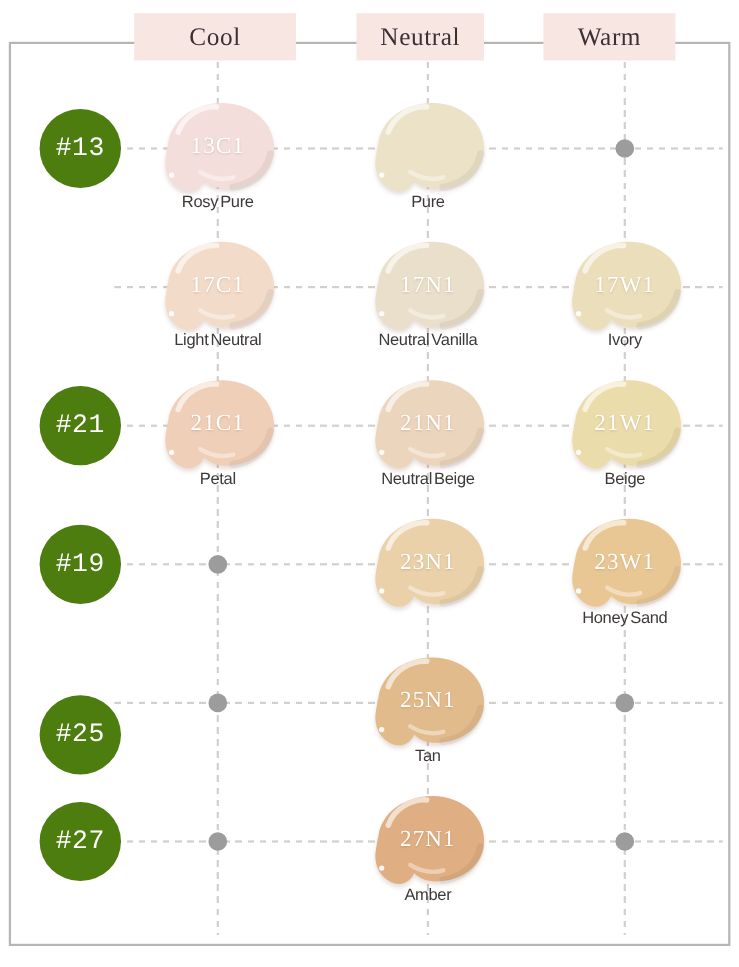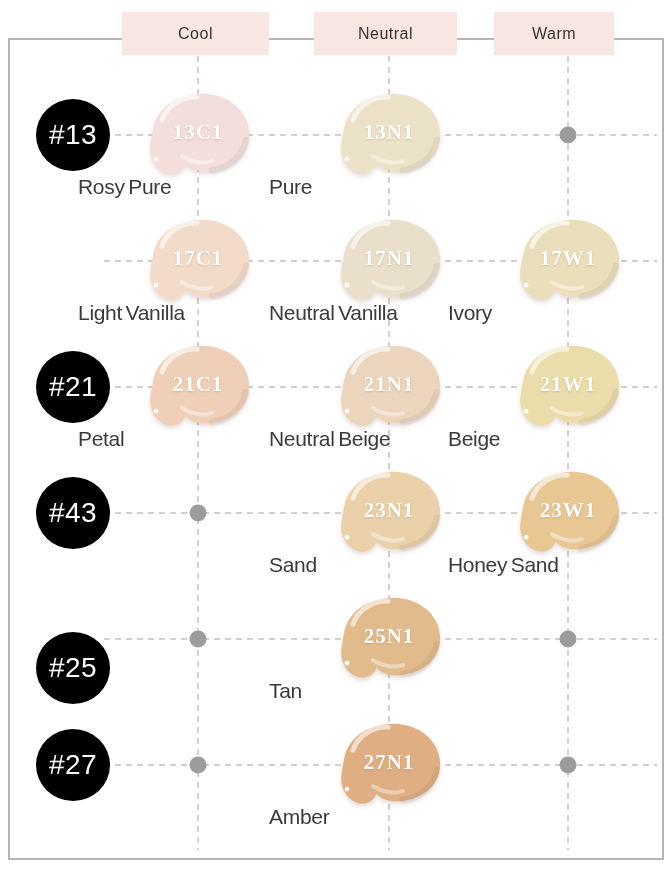--- a/index.html
+++ b/index.html
@@ -20,57 +20,57 @@
   .hline{
     position:absolute;left:94px;right:5px;height:2px;z-index:1;
     background:repeating-linear-gradient(90deg,#d2cfcd 0 6px,transparent 6px 11px);
   }
   .vc0{left:187px}.vc1{left:378px}.vc2{left:557px}
   .hr0{top:94px}.hr1{top:220px}.hr2{top:346px}.hr3{top:472px}.hr4{top:598px}.hr5{top:724px}
   
   .hdr{
     position:absolute;top:12px;height:43px;z-index:4;background:#f8e6e3;
     display:flex;align-items:center;justify-content:center;
-    font-family:Liberation Sans, sans-serif;
-    font-size:16px;color:#3a3134;letter-spacing:.5px;
+    font-family:Liberation Serif, serif;
+    font-size:23px;color:#3a3134;letter-spacing:.5px;
   }
   .hdr0{left:122px;width:147px}
-  .hdr1{left:314px;width:143px}
+  .hdr1{left:324px;width:116px}
   .hdr2{left:494px;width:120px}
   
   .rowcircle{
     position:absolute;left:63px;width:74px;height:72px;border-radius:50%;
-    background:#000000;color:#ffffff;z-index:2;
+    background:#4d7c0f;color:#ffffff;z-index:2;
     display:flex;align-items:center;justify-content:center;
-    font-family:Liberation Sans, sans-serif;font-size:28px;letter-spacing:.5px;
+    font-family:Liberation Mono, monospace;font-size:24px;letter-spacing:.5px;
     transform:translate(-50%,-50%);
   }
   .rr0{top:95px}.rr1{top:221px}.rr2{top:347px}.rr3{top:473px}.rr4{top:628px}.rr5{top:725px}
   
   .cell{
     position:absolute;width:180px;height:132px;z-index:2;
     transform:translate(-50%,-50%);
   }
   .c0{left:188px}.c1{left:379px}.c2{left:558px}
   .r0{top:95px}.r1{top:221px}.r2{top:347px}.r3{top:473px}.r4{top:599px}.r5{top:725px}
   .blob{
     position:absolute;left:50%;top:50%;width:112px;height:90px;
     transform:translate(-50%,-52%);
     filter:drop-shadow(0 3px 2px rgba(140,100,80,.22));
   }
   .code{
     position:absolute;left:0;right:0;top:50%;transform:translateY(-60%);
     text-align:center;z-index:3;
-    font-family:"Liberation Serif","DejaVu Serif",serif;font-size:21px;font-weight:bold;
+    font-family:"Liberation Serif","DejaVu Serif",serif;font-size:21px;font-weight:normal;
     color:#ffffff;letter-spacing:1px;text-shadow:0 1px 2px rgba(120,90,60,.25);
   }
   .name{
     position:absolute;left:-30px;right:-30px;top:calc(50% + 40px);
-    text-align:left;white-space:nowrap;z-index:3;
-    font-size:21px;color:#3d3938;letter-spacing:-.3px;word-spacing:-2px;
+    text-align:center;white-space:nowrap;z-index:3;
+    font-size:15px;color:#3d3938;letter-spacing:-.3px;word-spacing:-2px;
   }
   .dot{
     position:absolute;left:50%;top:50%;width:17px;height:17px;border-radius:50%;
     background:#9c9c9c;transform:translate(-50%,-50%);
   }
   .symdefs{position:absolute;width:0;height:0;overflow:hidden}
 </style>
 </head>
 <body>
 
@@ -102,53 +102,52 @@
     <div class="hline hr4"></div>
     <div class="hline hr5"></div>
 
     <div class="rowcircle rr0">
         <span>#13</span>
       </div>
     <div class="rowcircle rr2">
         <span>#21</span>
       </div>
     <div class="rowcircle rr3">
-        <span>#43</span>
+        <span>#19</span>
       </div>
     <div class="rowcircle rr4">
         <span>#25</span>
       </div>
     <div class="rowcircle rr5">
         <span>#27</span>
       </div>
 
     <div class="cell c0 r0">
       <svg class="blob" viewBox="0 0 112 90">
           <use href="#blobSym" fill="#f4dedb"></use>
         </svg>
       <div class="code">13C1</div>
       <div class="name">Rosy Pure</div>
     </div>
     <div class="cell c1 r0">
       <svg class="blob" viewBox="0 0 112 90">
           <use href="#blobSym" fill="#ebe2c8"></use>
         </svg>
-      <div class="code">13N1</div>
       <div class="name">Pure</div>
     </div>
     <div class="cell c2 r0">
         <div class="dot"></div>
       </div>
 
     <div class="cell c0 r1">
       <svg class="blob" viewBox="0 0 112 90">
           <use href="#blobSym" fill="#f2dbc9"></use>
         </svg>
       <div class="code">17C1</div>
-      <div class="name">Light Vanilla</div>
+      <div class="name">Light Neutral</div>
     </div>
     <div class="cell c1 r1">
       <svg class="blob" viewBox="0 0 112 90">
           <use href="#blobSym" fill="#eadfca"></use>
         </svg>
       <div class="code">17N1</div>
       <div class="name">Neutral Vanilla</div>
     </div>
     <div class="cell c2 r1">
       <svg class="blob" viewBox="0 0 112 90">
@@ -181,21 +180,20 @@
     </div>
 
     <div class="cell c0 r3">
         <div class="dot"></div>
       </div>
     <div class="cell c1 r3">
       <svg class="blob" viewBox="0 0 112 90">
           <use href="#blobSym" fill="#ead1aa"></use>
         </svg>
       <div class="code">23N1</div>
-      <div class="name">Sand</div>
     </div>
     <div class="cell c2 r3">
       <svg class="blob" viewBox="0 0 112 90">
           <use href="#blobSym" fill="#e9c795"></use>
         </svg>
       <div class="code">23W1</div>
       <div class="name">Honey Sand</div>
     </div>
 
     <div class="cell c0 r4">

